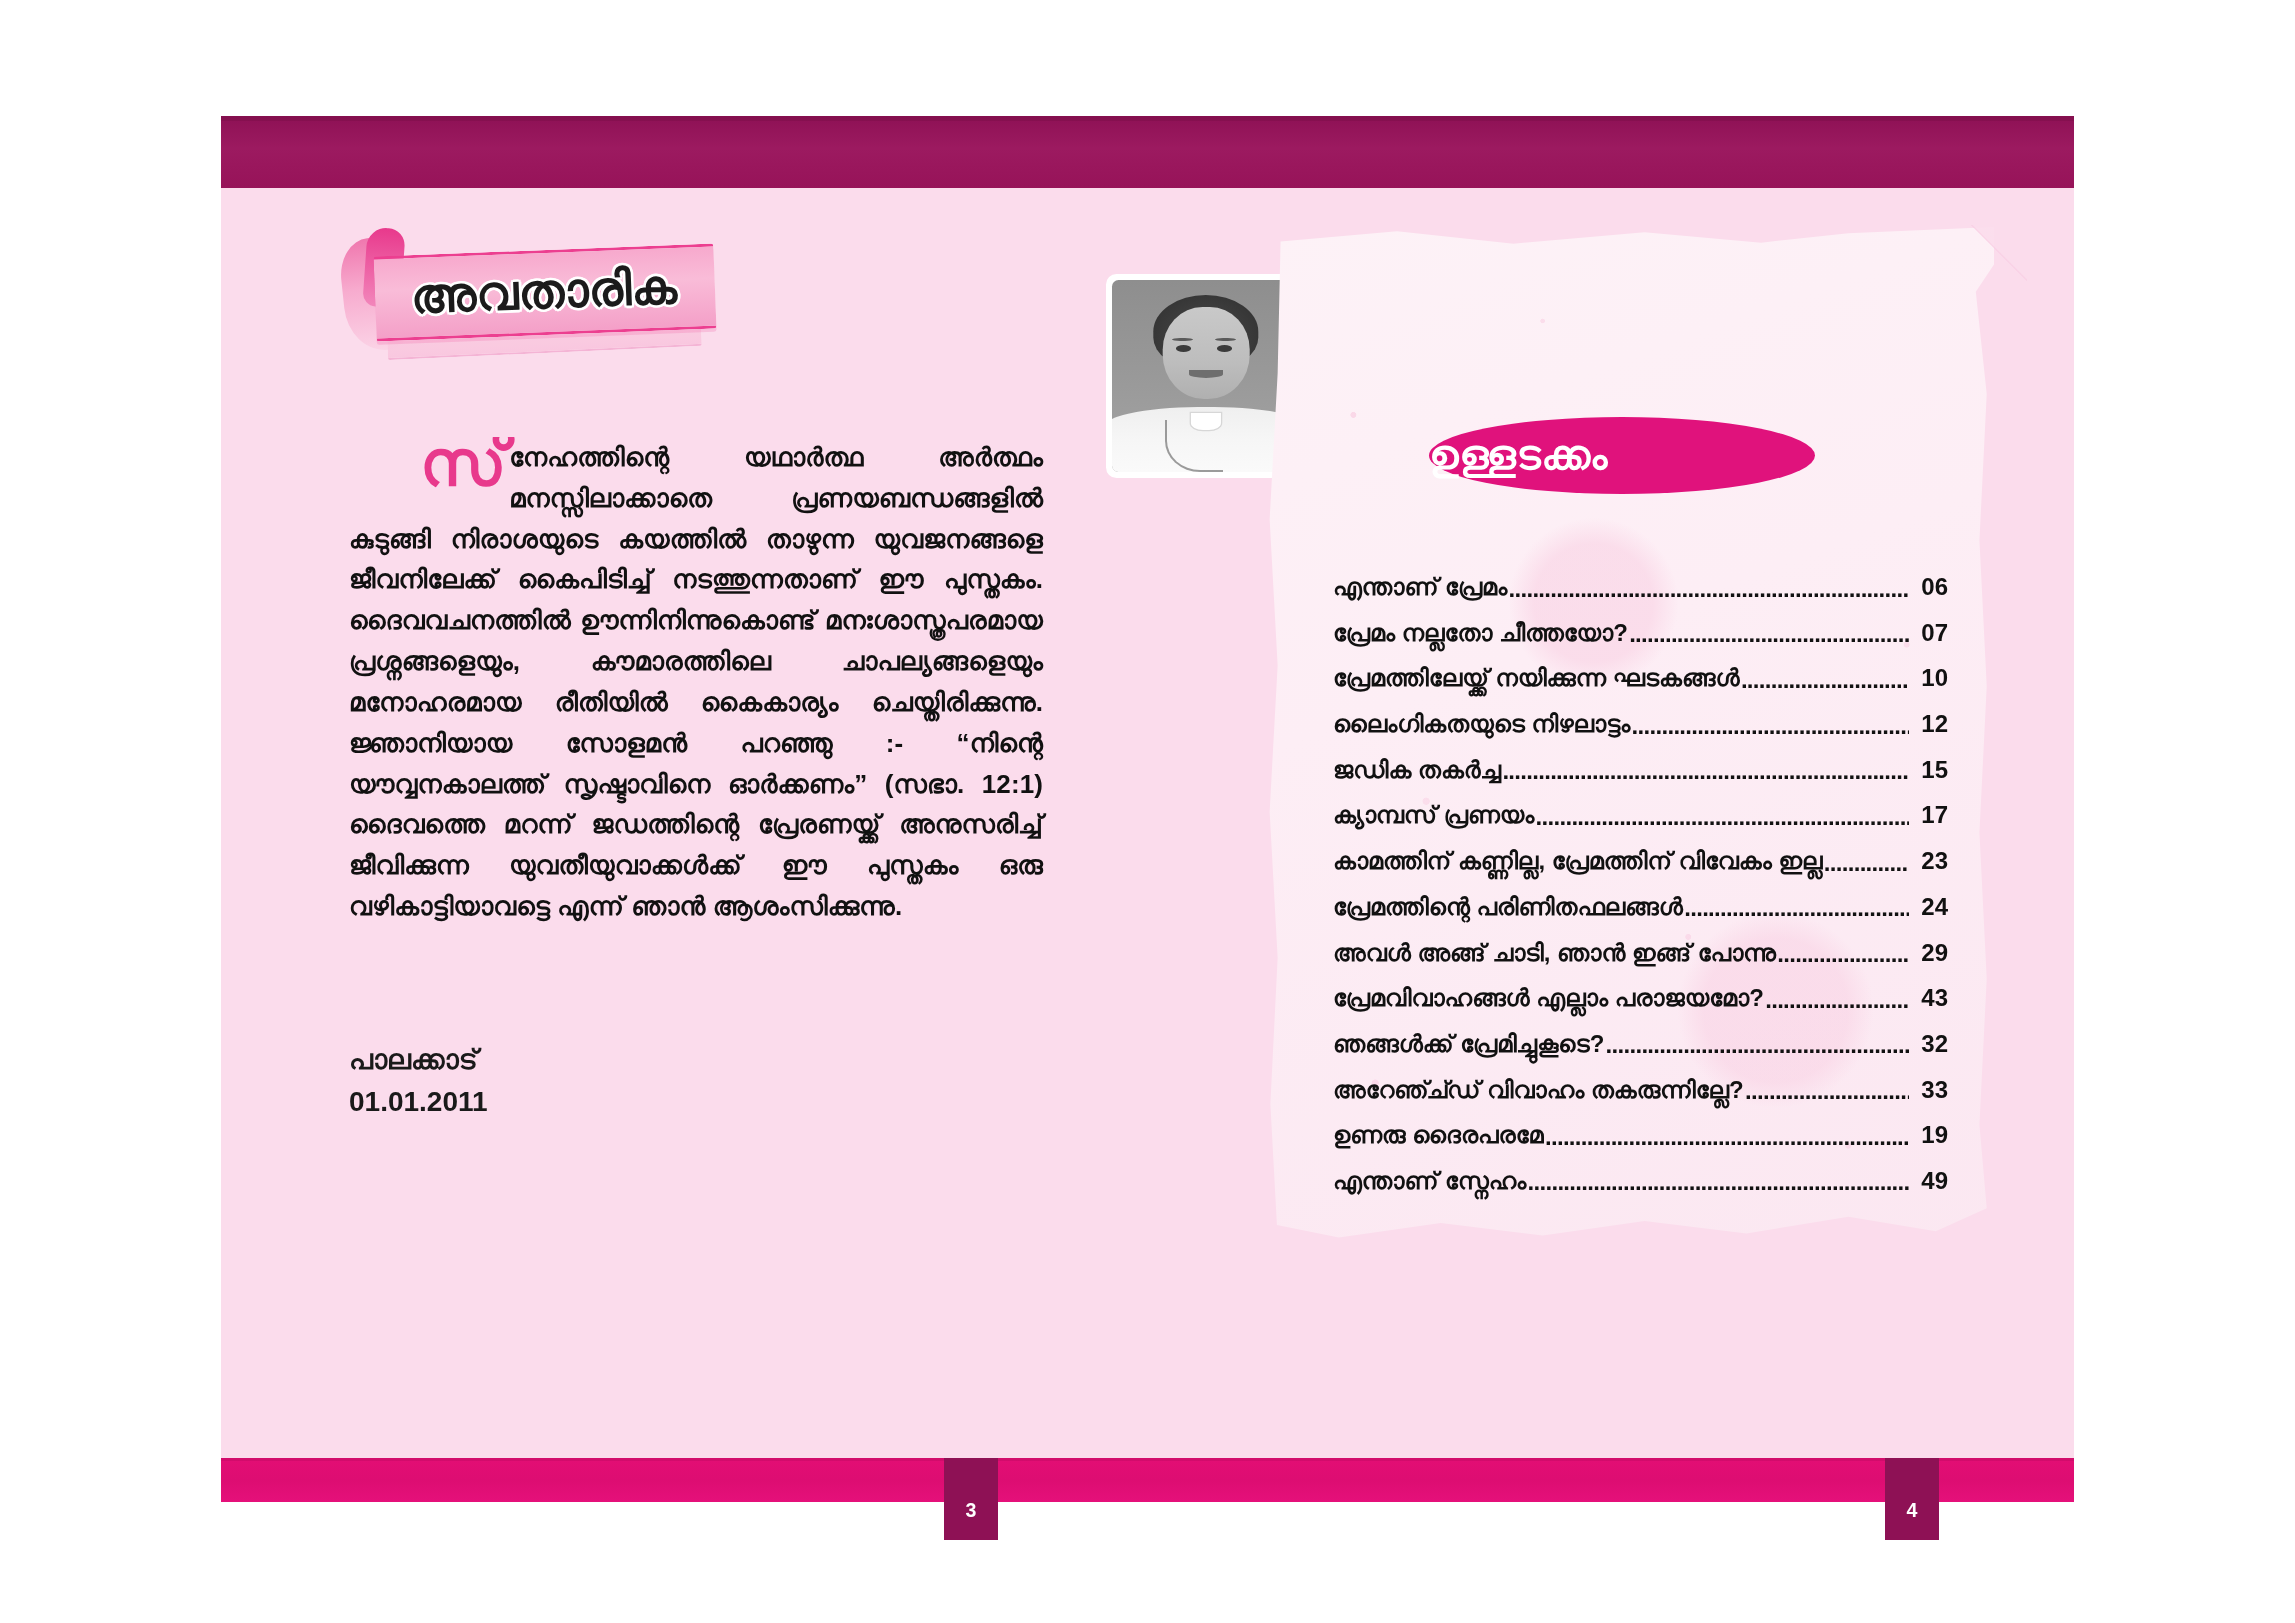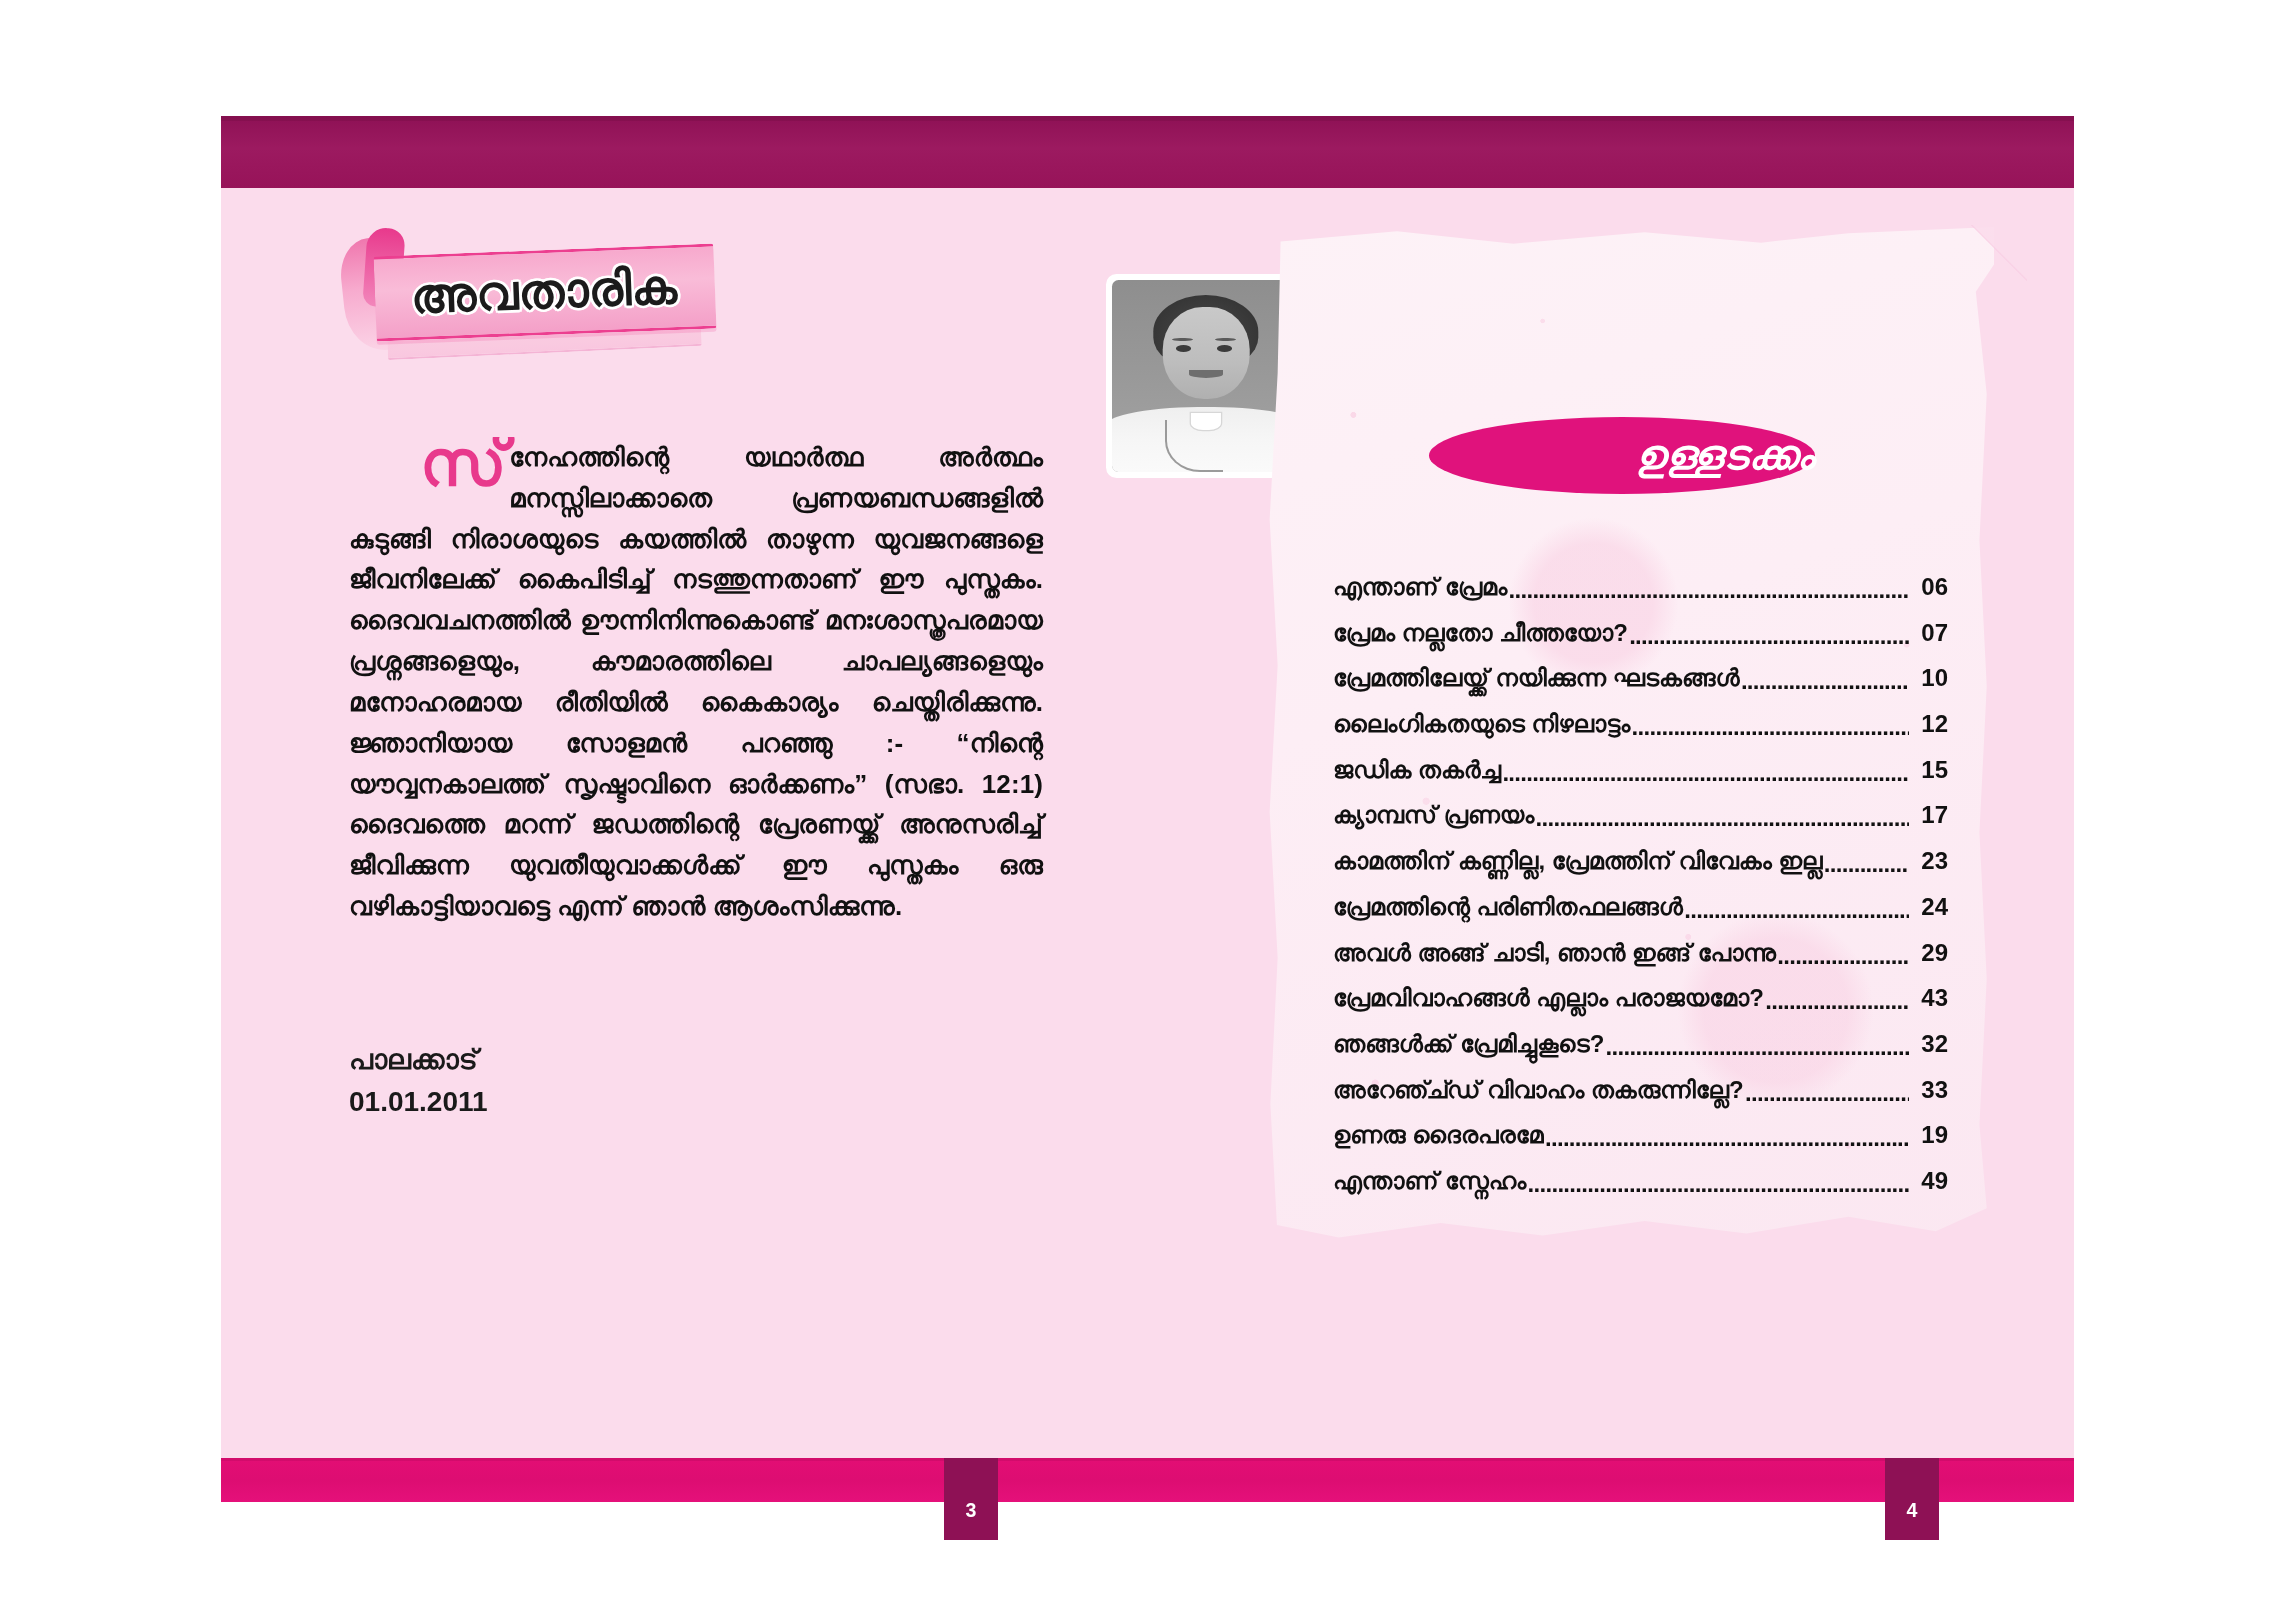--- a/index.html
+++ b/index.html
@@ -357,40 +357,39 @@
   .contents-badge {
     position: absolute;
     left: 281px;
     top: 229px;
     width: 386px;
     height: 77px;
     background: #e0127c;
     border-radius: 50%;
     display: flex;
     align-items: center;
-    justify-content: flex-end;
-    font-style: italic;
+    justify-content: flex-start;
   }
   .contents-badge .label {
     font-size: 41px;
     font-weight: bold;
     color: #ffffff;
     letter-spacing: 0.7px;
     white-space: nowrap;
   }
 
   .toc {
     position: absolute;
     left: 185px;
     top: 385px;
     width: 615px;
   }
   .toc-row {
     display: flex;
-    align-items: flex-end;
+    align-items: center;
     font-size: 24px;
     font-weight: 600;
     color: #111111;
     margin-bottom: 17.7px;
     white-space: nowrap;
   }
   .toc-title { flex: 0 0 auto; }
   .toc-dots {
     flex: 1 1 auto;
     overflow: hidden;

